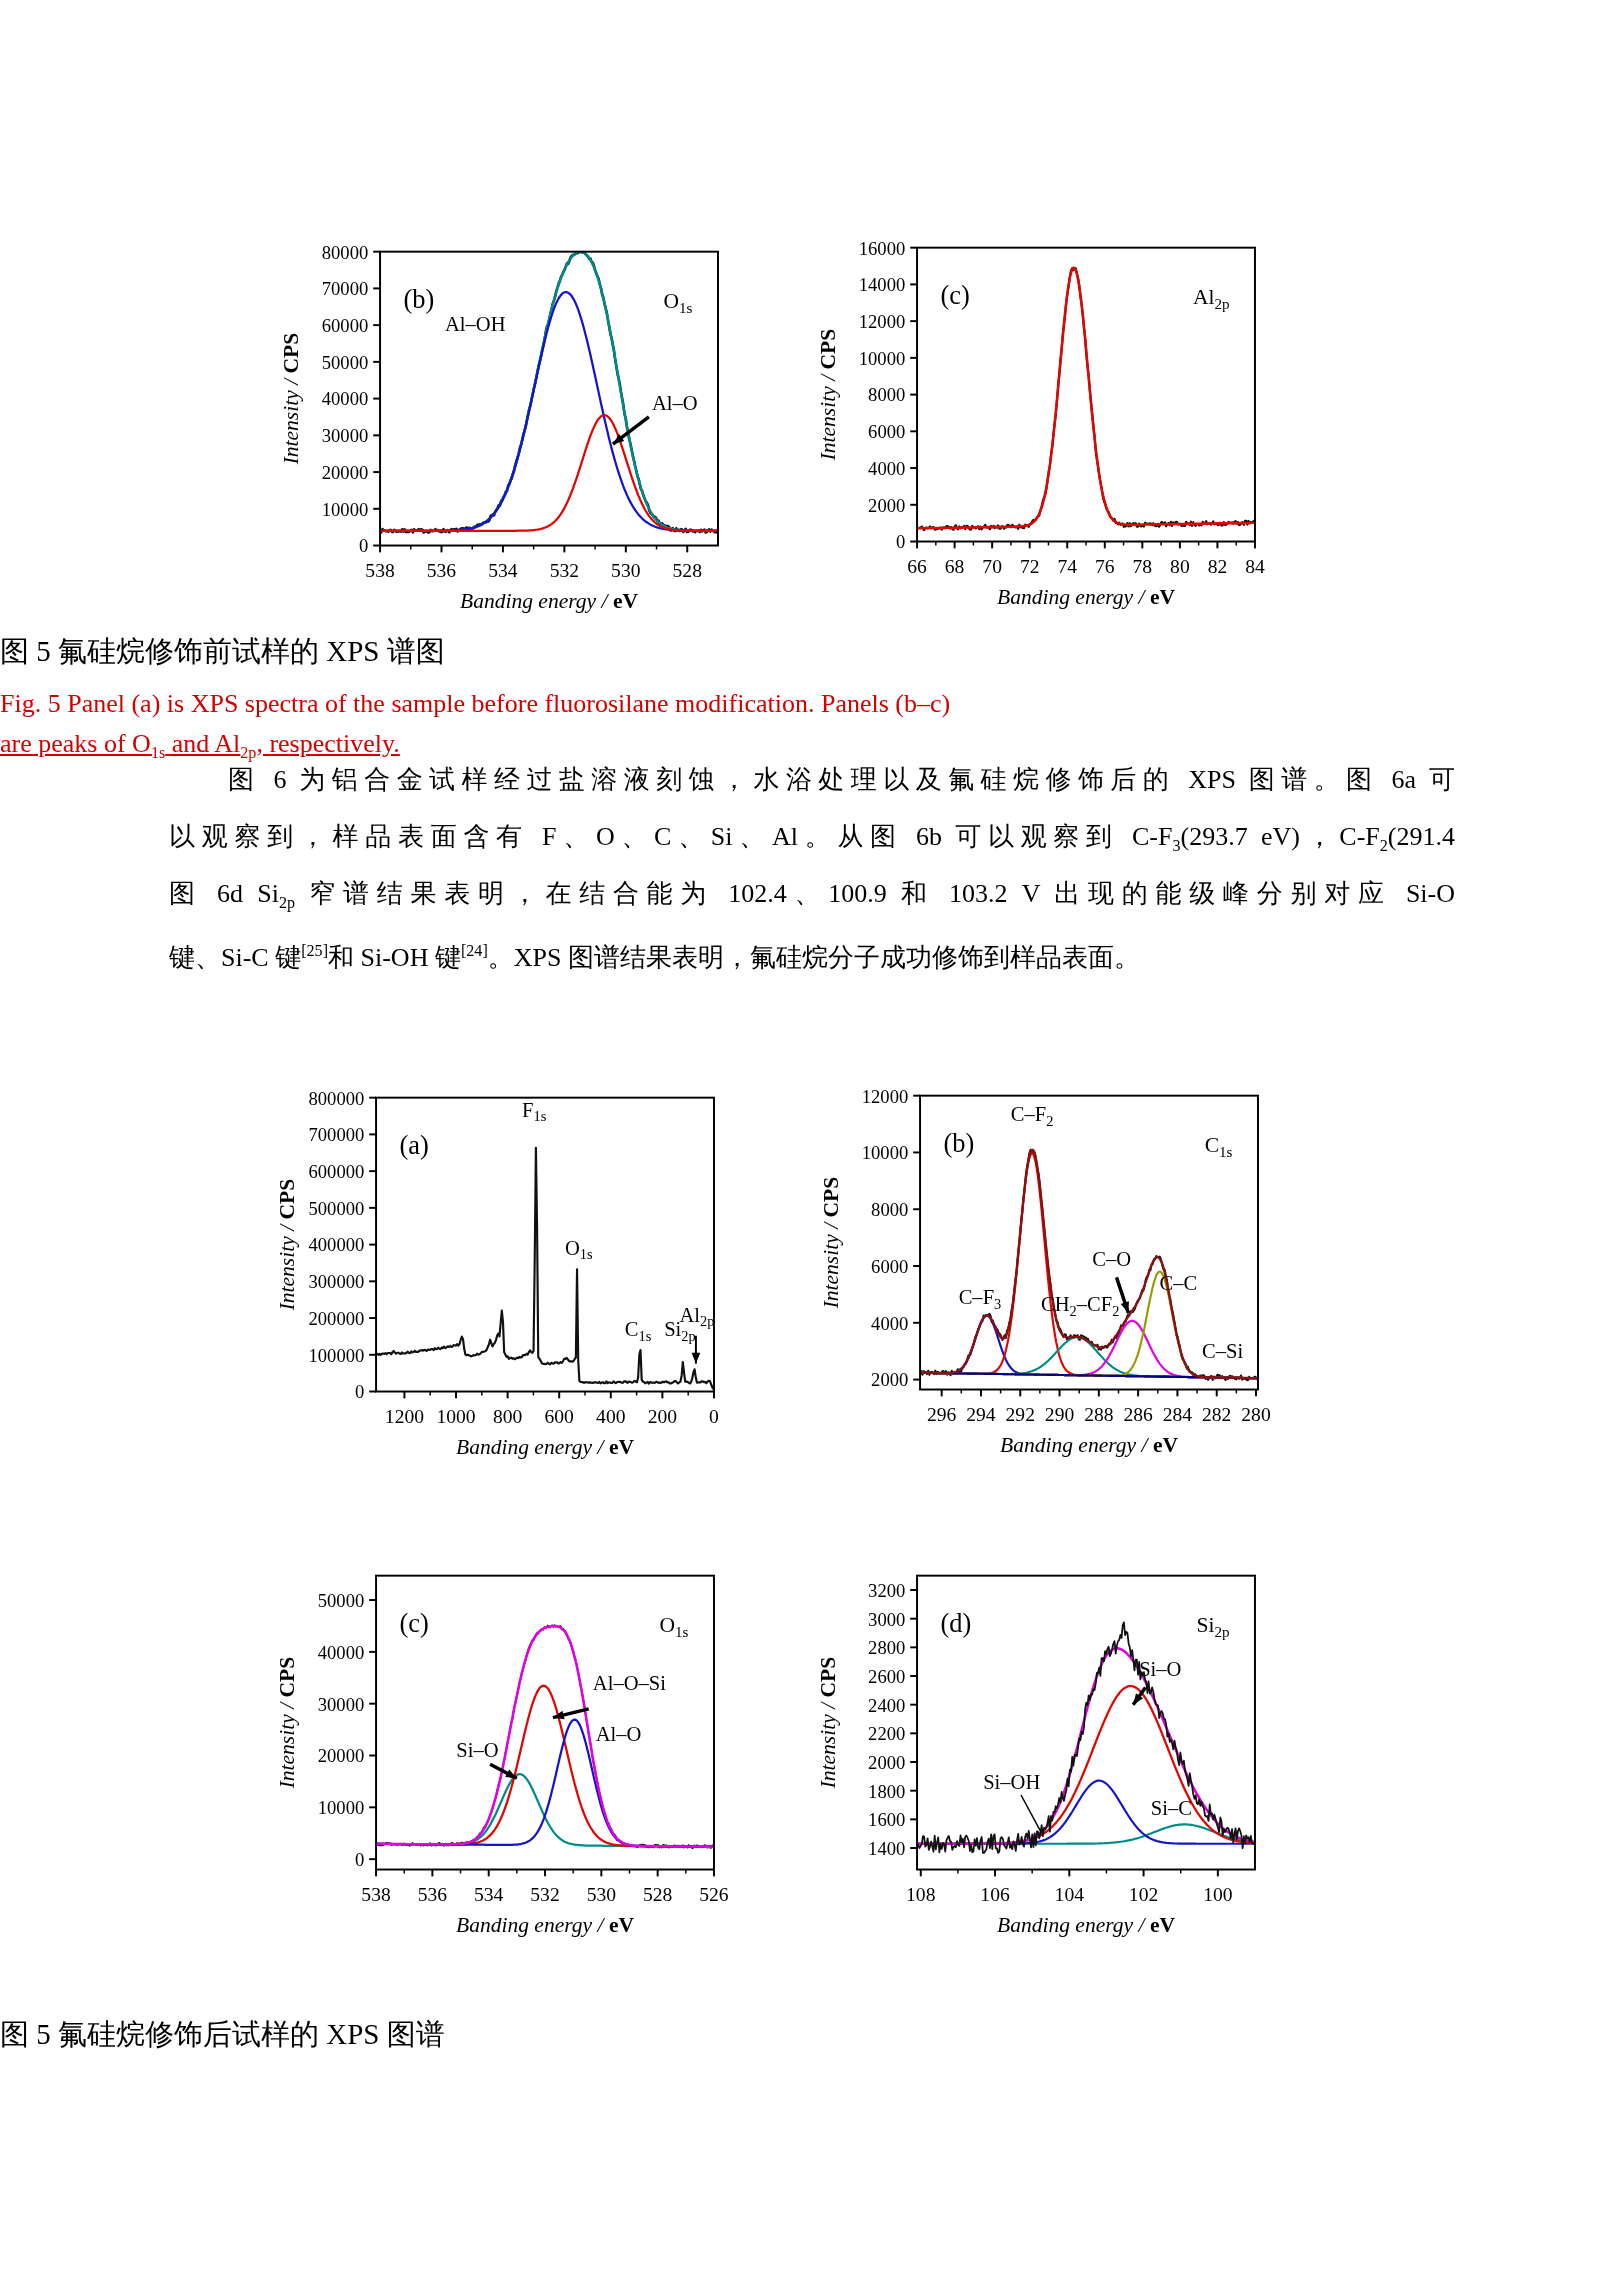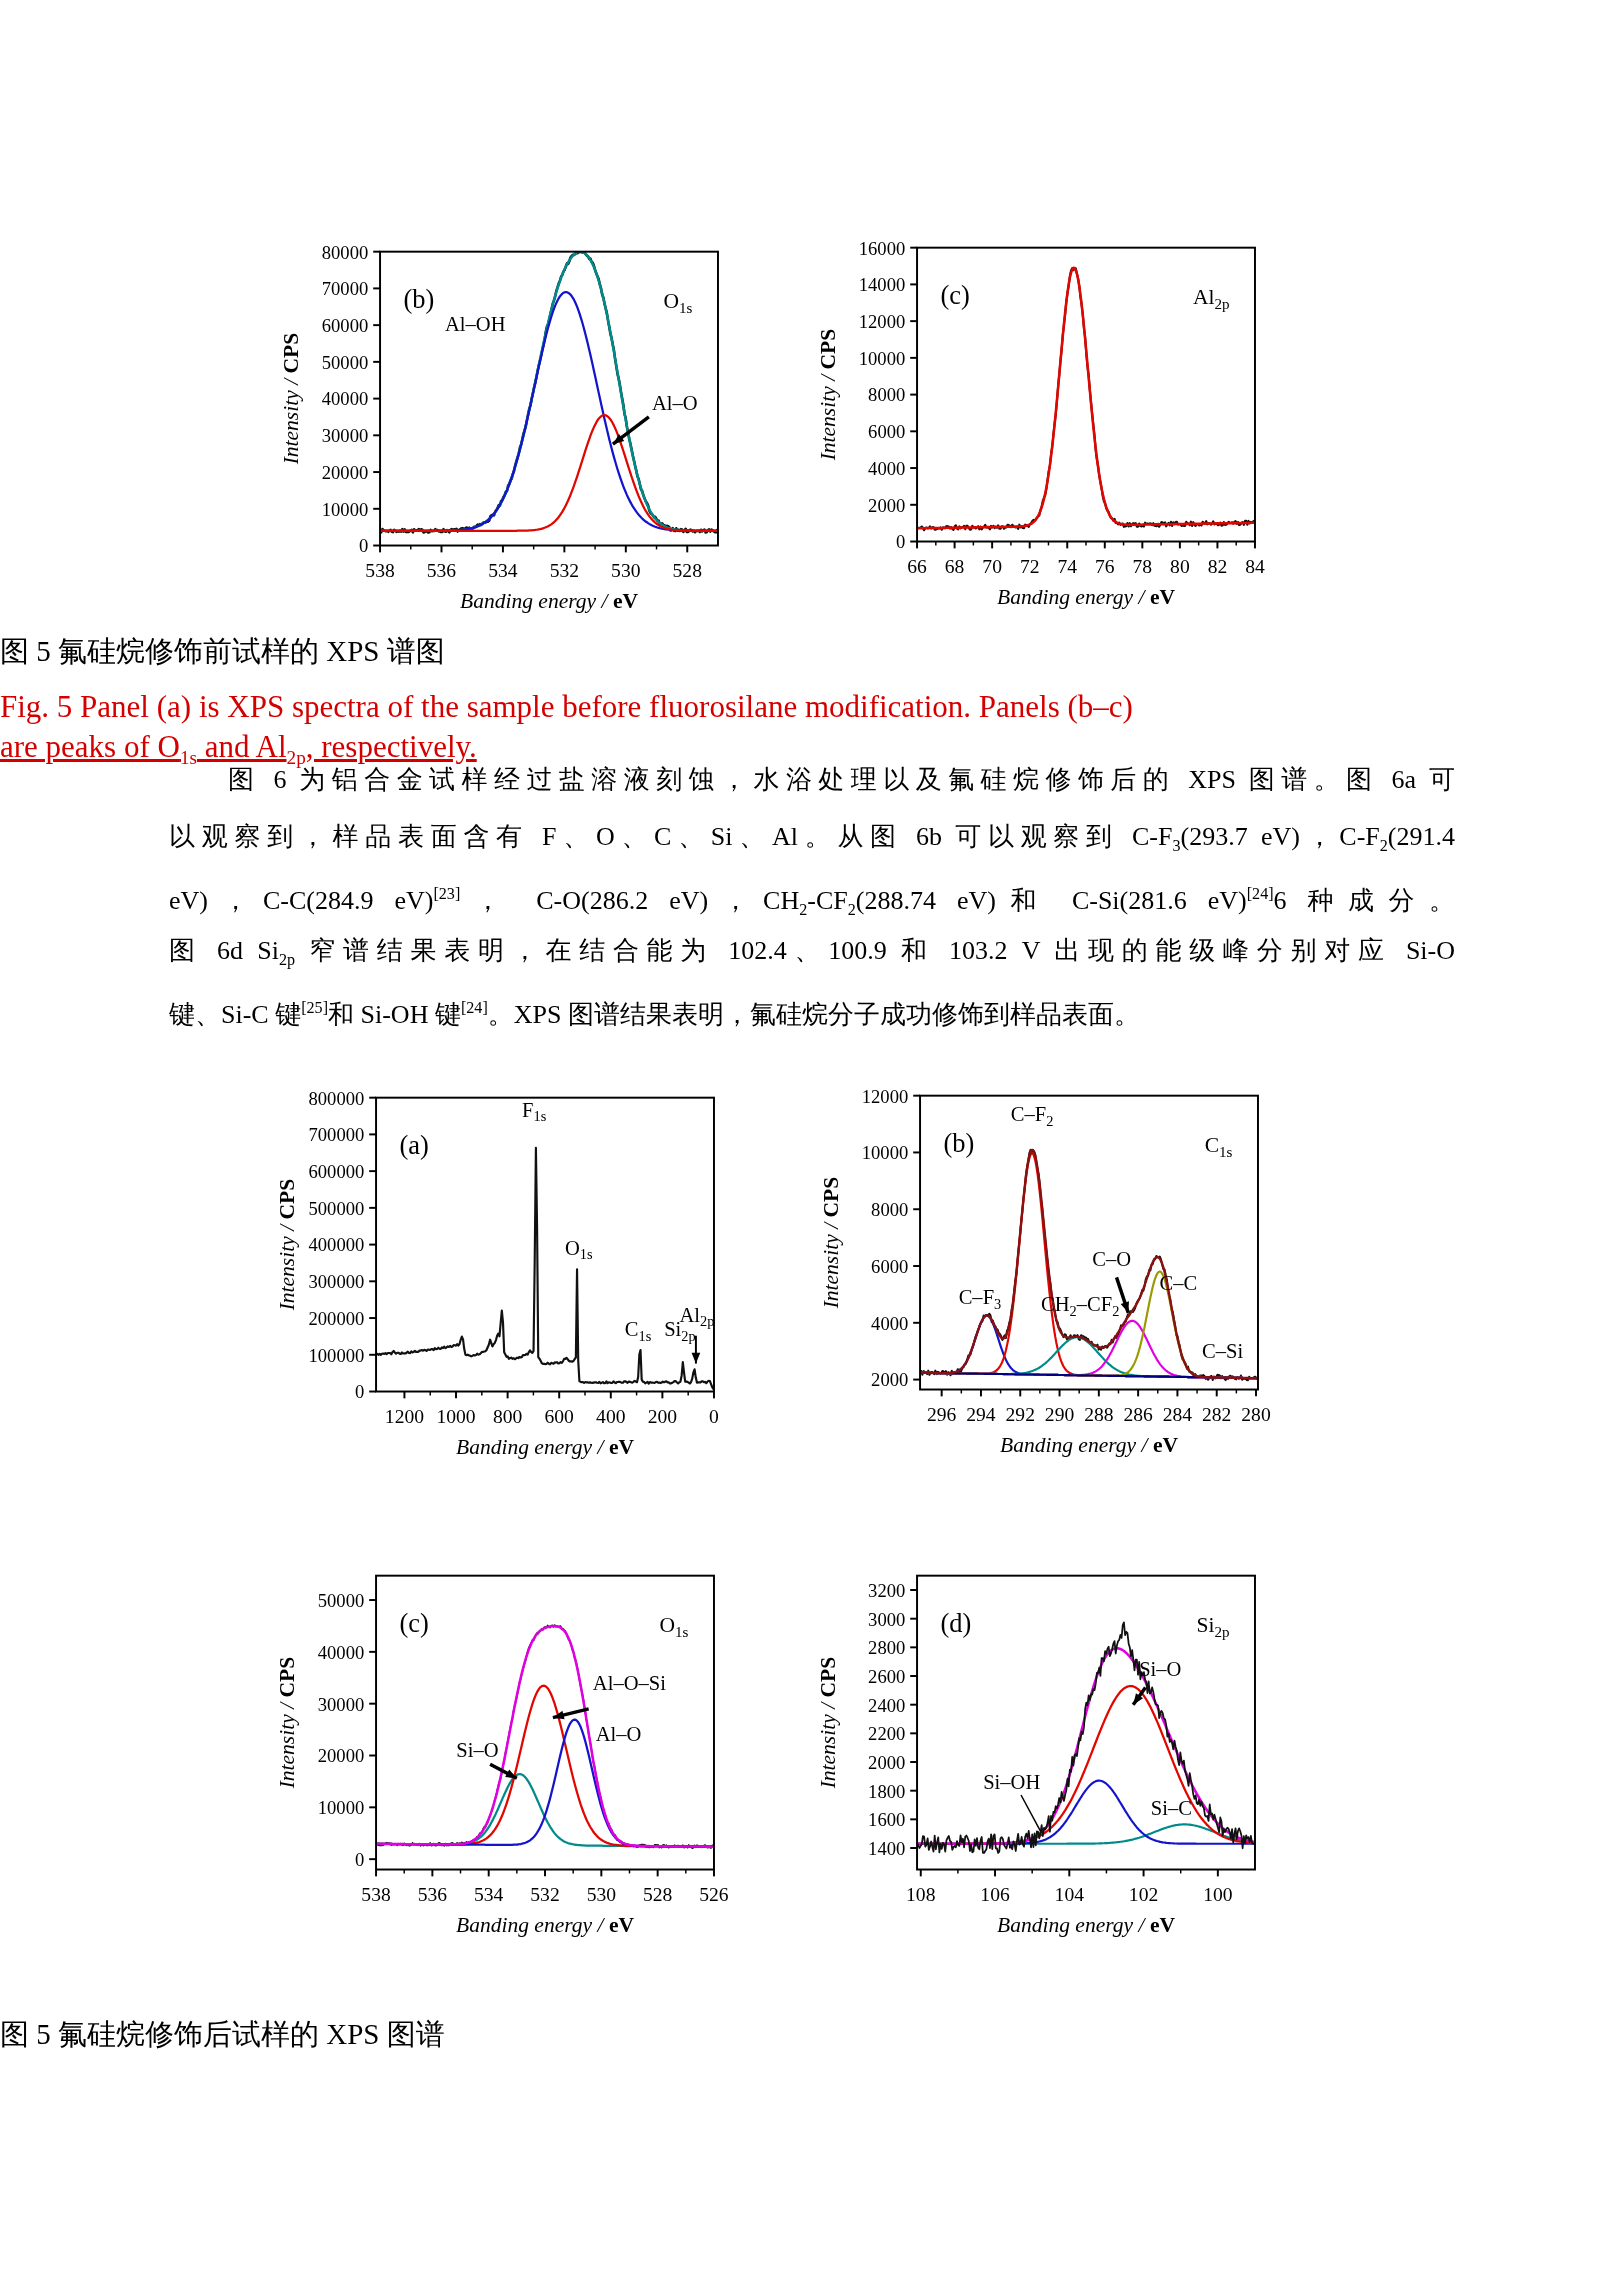--- a/index.html
+++ b/index.html
@@ -7,21 +7,21 @@
         font-family:"Liberation Serif","DejaVu Serif",serif;color:#000;}
   .chart{position:absolute;width:460px;height:382px;}
   #c-fig5b{left:272px;top:236px;}
   #c-fig5c{left:809px;top:232px;}
   #c-fig6a{left:268px;top:1082px;}
   #c-fig6b{left:812px;top:1080px;}
   #c-fig6c{left:268px;top:1560px;}
   #c-fig6d{left:809px;top:1560px;}
   .cap{position:absolute;left:0;right:0;}
   .cap-cn{font-size:29px;color:#000;}
-  .cap-en{font-size:31px;color:#d40000;}
+  .cap-en{font-size:26px;color:#d40000;}
   #cap5cn{top:632px;}
   #cap5en1{top:689px;}
   #cap5en2{top:729px;text-decoration:underline;}
   #cap6cn{top:2015px;}
   .para{position:absolute;left:169px;width:1286px;top:751px;font-size:26px;}
   .pline{height:57px;line-height:57px;white-space:nowrap;}
   .jfull{text-align:justify;text-align-last:justify;white-space:normal;height:57px;overflow:hidden;}
   .indent{text-indent:59px;}
   sub{font-size:0.62em;}
   sup{font-size:0.62em;}
@@ -156,21 +156,20 @@
         <text x="429" y="74" font-size="22" text-anchor="end" fill="#000" font-family="&quot;Liberation Serif&quot;,&quot;DejaVu Serif&quot;,serif"><tspan dy="0.0" font-size="22">Al</tspan><tspan dy="4.8" font-size="15.4">2p</tspan></text>
       </svg></div>
 
   <div id="cap5cn" class="cap cap-cn">图 5 氟硅烷修饰前试样的 XPS 谱图</div>
   <div id="cap5en1" class="cap cap-en">Fig. 5 Panel (a) is XPS spectra of the sample before fluorosilane modification. Panels (b–c)</div>
   <div id="cap5en2" class="cap cap-en"><span>are peaks of O</span><sub>1s</sub><span> and Al</span><sub>2p</sub><span>, respectively.</span></div>
 
   <div class="para">
     <div class="pline jfull indent"><span>图 6 为铝合金试样经过盐溶液刻蚀，水浴处理以及氟硅烷修饰后的 XPS 图谱。图 6a 可</span></div>
     <div class="pline jfull"><span>以观察到，样品表面含有 F、O、C、Si、Al。从图 6b 可以观察到 C-F</span><sub>3</sub><span>(293.7 eV)，C-F</span><sub>2</sub><span>(291.4</span></div>
-    <div class="pline jfull"><span>eV)，C-C(284.9 eV)</span><sup>[23]</sup><span>， C-O(286.2 eV)，CH</span><sub>2</sub><span>-CF</span><sub>2</sub><span>(288.74 eV)和 C-Si(281.6 eV)</span><sup>[24]</sup><span>6 种成分。</span></div>
     <div class="pline jfull"><span>图 6d Si</span><sub>2p</sub><span> 窄谱结果表明，在结合能为 102.4、100.9 和 103.2 V 出现的能级峰分别对应 Si-O</span></div>
     <div class="pline"><span>键、Si-C 键</span><sup>[25]</sup><span>和 Si-OH 键</span><sup>[24]</sup><span>。XPS 图谱结果表明，氟硅烷分子成功修饰到样品表面。</span></div>
   </div>
 
   <div id="c-fig6a" class="chart"><svg width="460" height="382" viewBox="0 0 469 390">
         <defs>
           <clipPath id="fig6aclip">
             <rect x="110" y="16" width="345" height="300"></rect>
           </clipPath>
         </defs>

